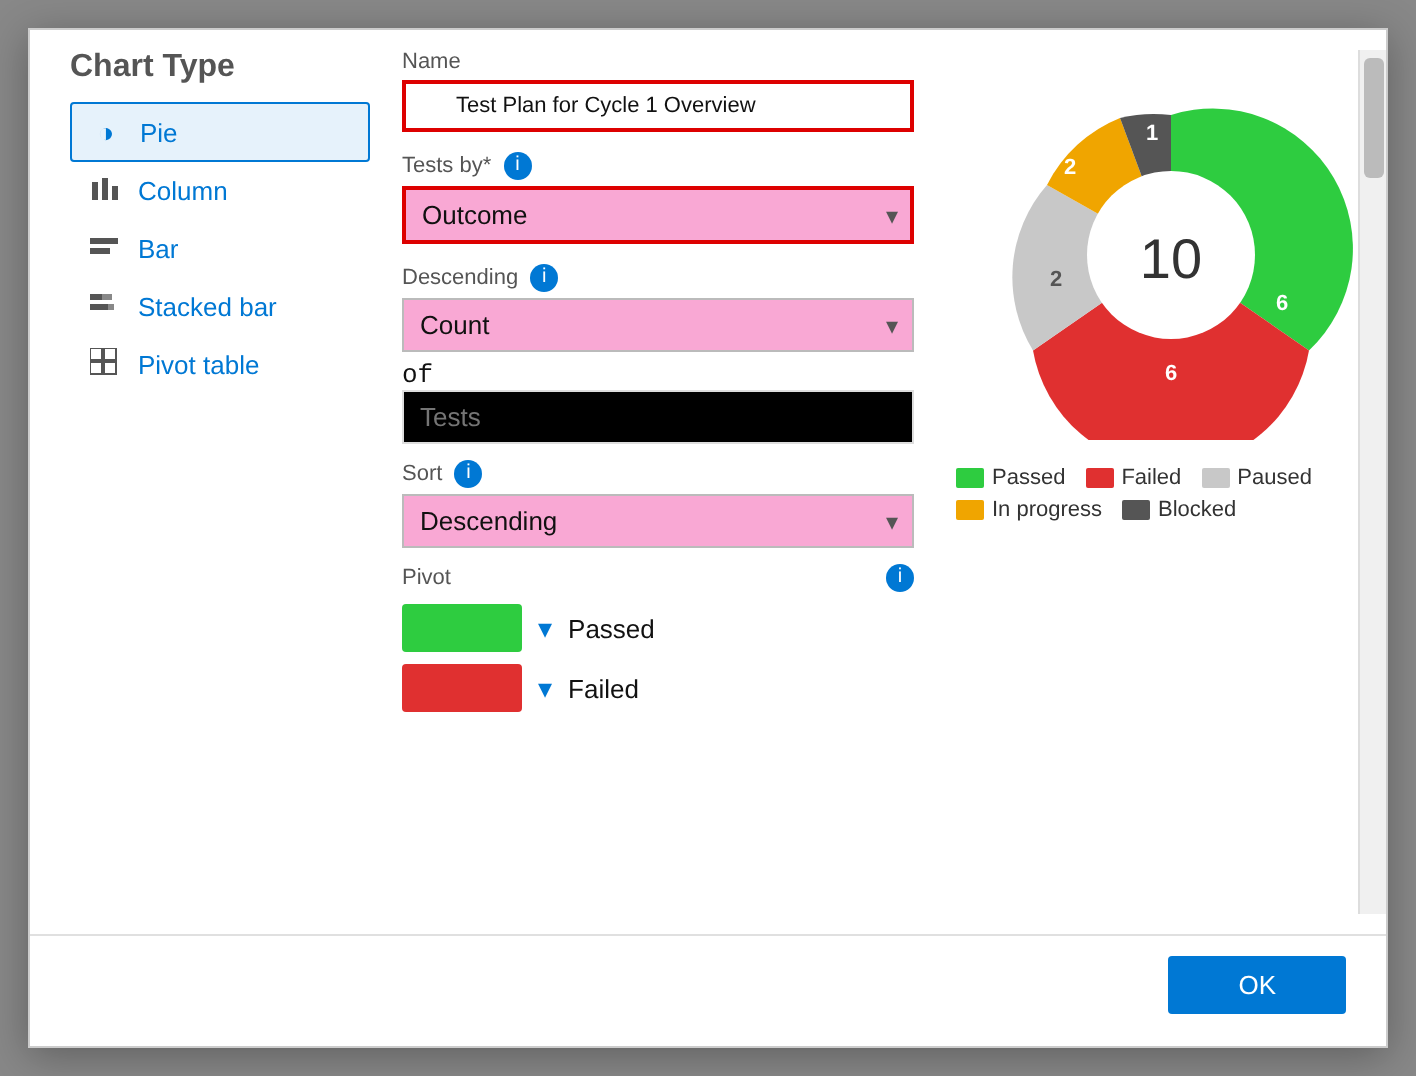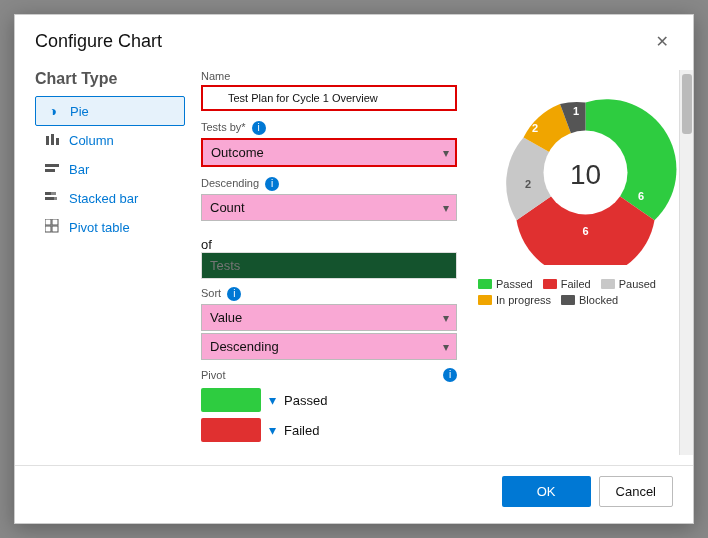--- a/index.html
+++ b/index.html
@@ -125,29 +125,30 @@
       pointer-events: none;
       color: #555;
       font-size: 12px;
     }
     .select-normal {
       border: 1px solid #bbb;
     }
     .static-text {
       font-size: 13px;
       color: #111;
-      margin-top: 16px;
+      margin-top: 4px;
+      font-family: Liberation Mono, monospace;
     }
     .static-input {
       width: 100%;
       padding: 5px 8px;
       border: 1px solid #ddd;
       font-size: 13px;
       color: #999;
-      background: #14532d;
+      background: #000000;
     }
     .info-icon {
       display: inline-block;
       width: 14px;
       height: 14px;
       background: #0078d4;
       color: #fff;
       border-radius: 50%;
       font-size: 10px;
       text-align: center;
@@ -271,24 +272,20 @@
       font-weight: 500;
       color: #333;
       pointer-events: none;
     }
   </style>
 </head>
 <body>
 
 <div class="dialog">
 
-  <div class="dialog-title-bar">
-    <span class="dialog-title">Configure Chart</span>
-    <button class="close-btn">✕</button>
-  </div>
 
   <div class="dialog-body">
 
     <div class="left-panel">
       <div class="panel-label">Chart Type</div>
 
       <div class="chart-type-item selected">
         <span class="icon">◑</span>
         <span>Pie</span>
       </div>
@@ -367,25 +364,20 @@
       </div>
 
       
       <div class="static-text">of</div>
       <input class="static-input" type="text" placeholder="Tests" style="">
 
       
       <div class="field-label" style="margin-top:8px;">
         <span>Sort</span>
         <span class="info-icon">i</span>
-      </div>
-      <div class="select-wrapper">
-        <select class="select-input select-normal" style="border:1px solid #bbb;">
-          <option>Value</option>
-        </select>
       </div>
       <div class="select-wrapper" style="margin-top:2px;">
         <select class="select-input select-normal" style="border:1px solid #bbb;">
           <option>Descending</option>
         </select>
       </div>
 
       
       <div class="field-label" style="margin-top:8px; display:flex; align-items:center; justify-content:space-between;">
         <span>Pivot</span>
@@ -459,15 +451,14 @@
 
       <div class="scrollbar-area">
         <div class="scrollbar-thumb"></div>
       </div>
     </div>
 
   </div>
 
   <div class="dialog-footer">
     <button class="btn-ok">OK</button>
-    <button class="btn-cancel">Cancel</button>
   </div>
 </div>
 
 </body></html>

